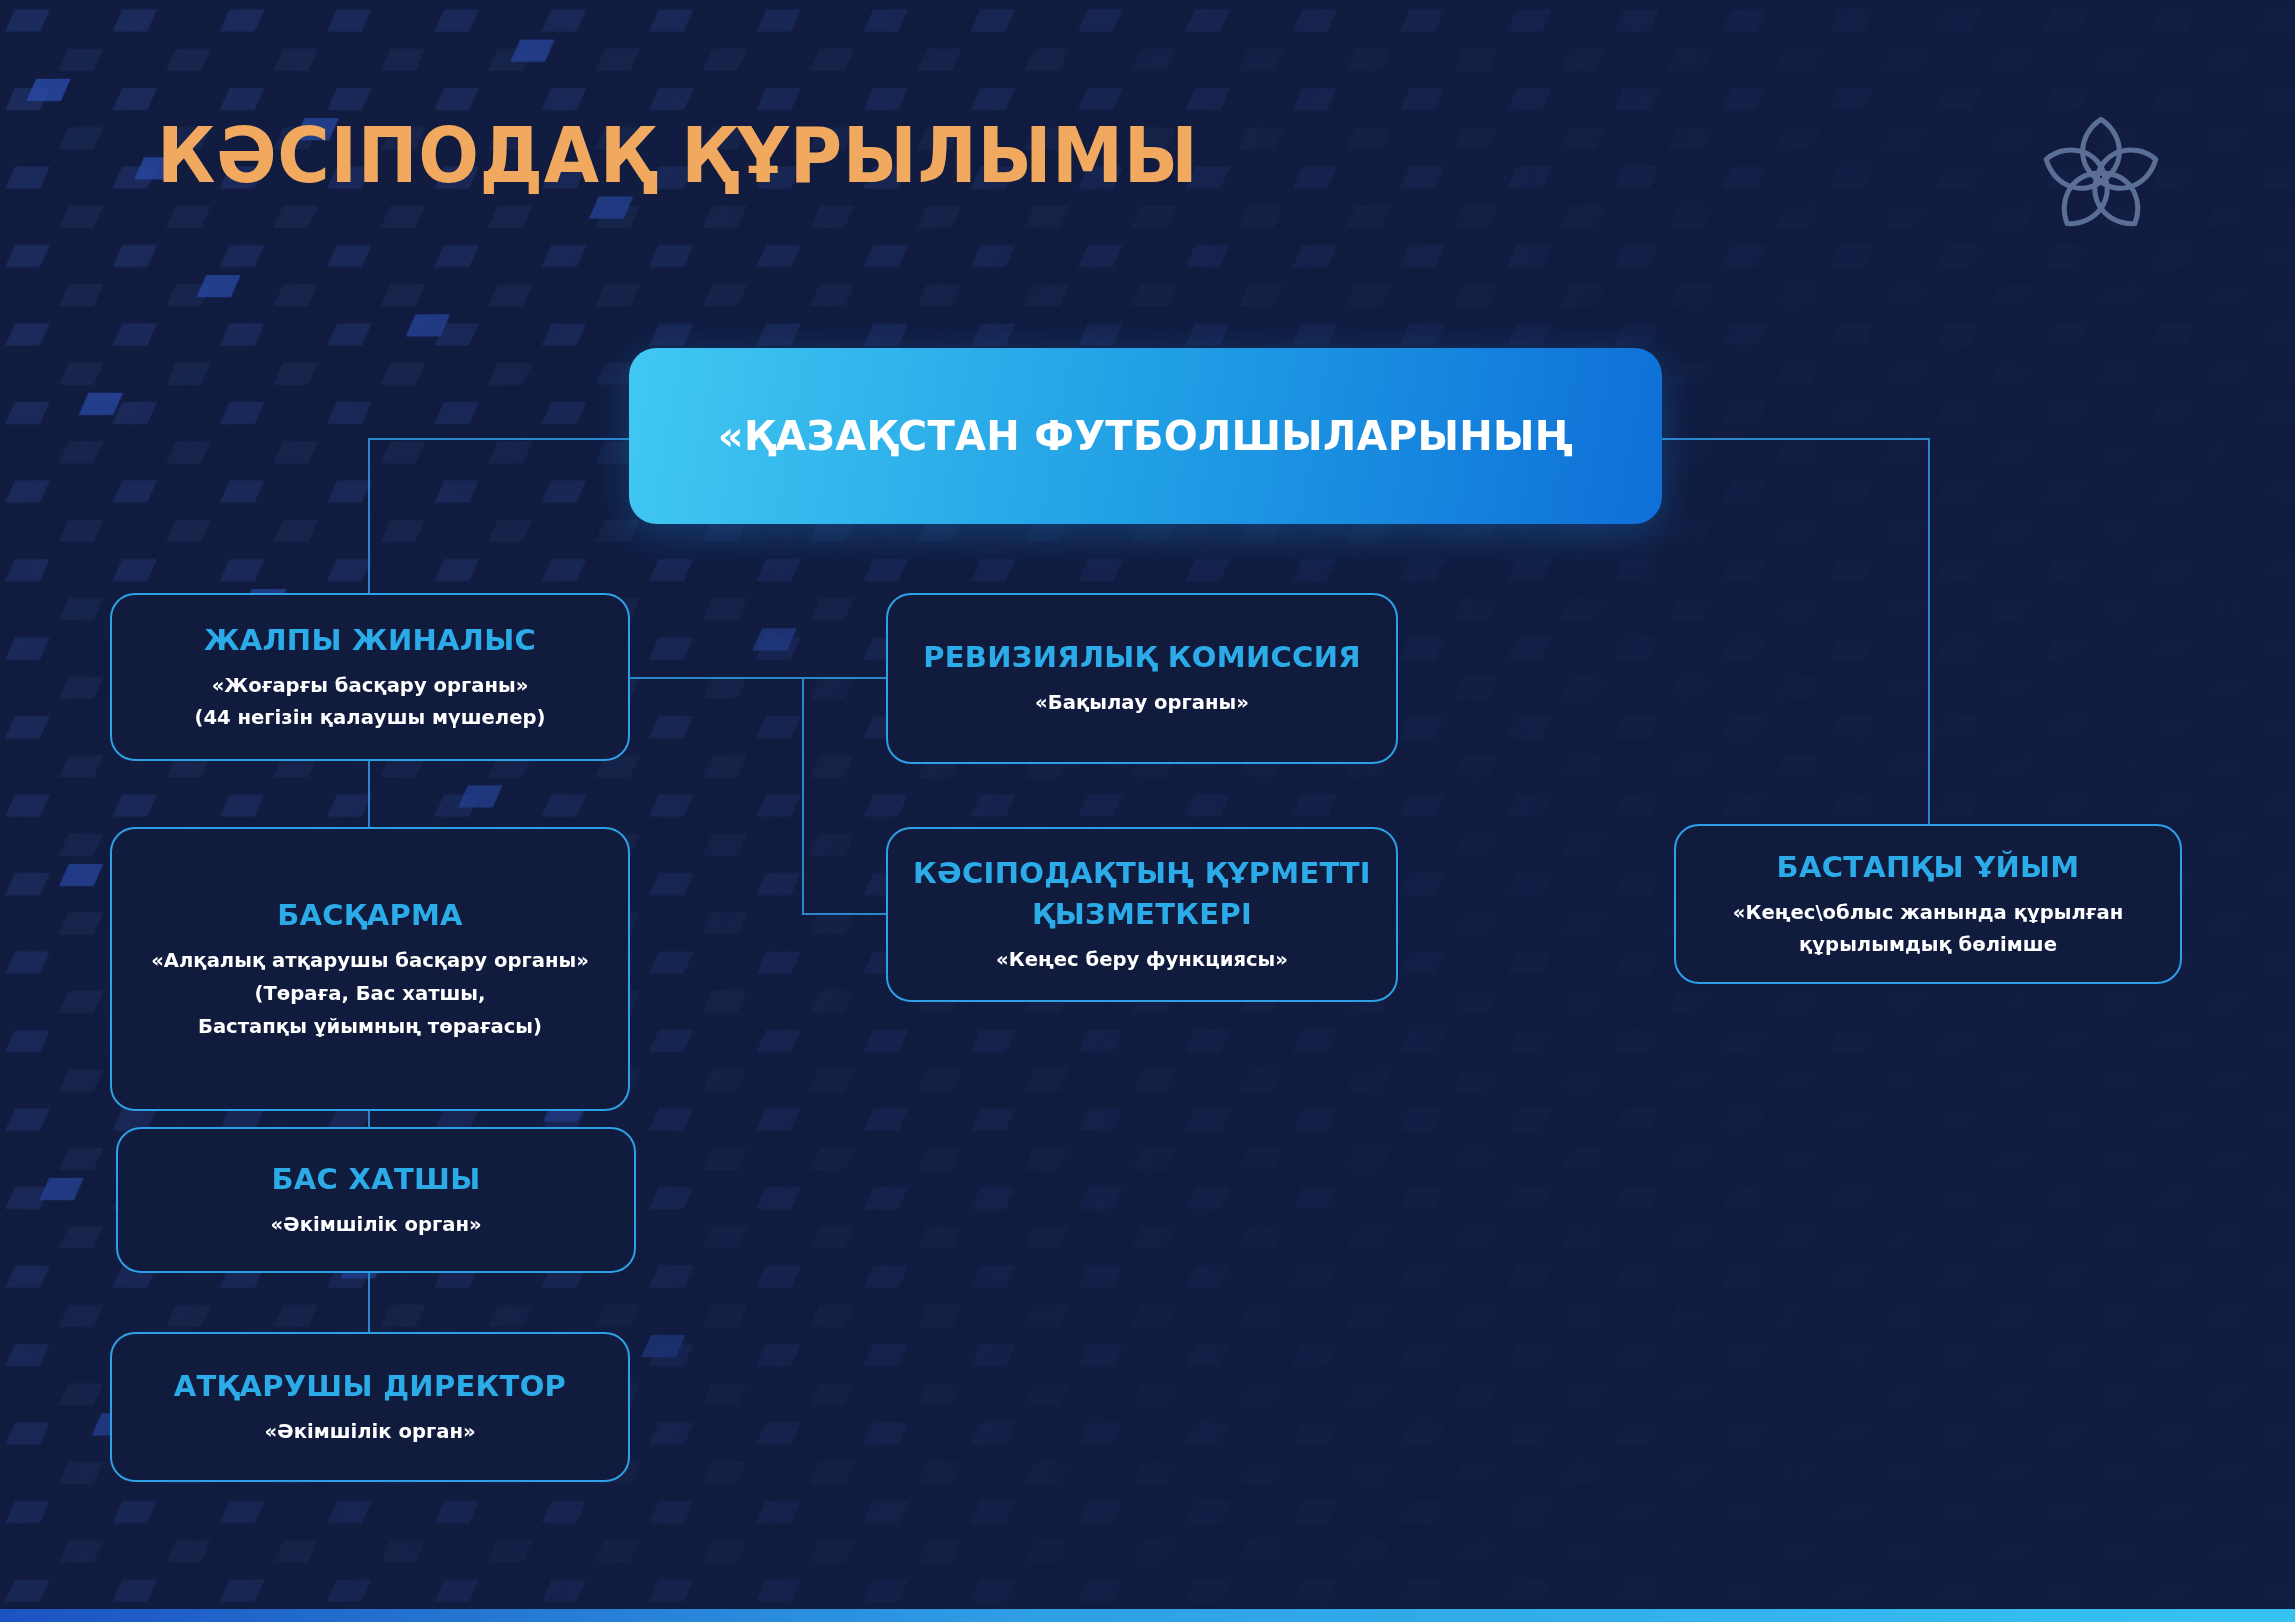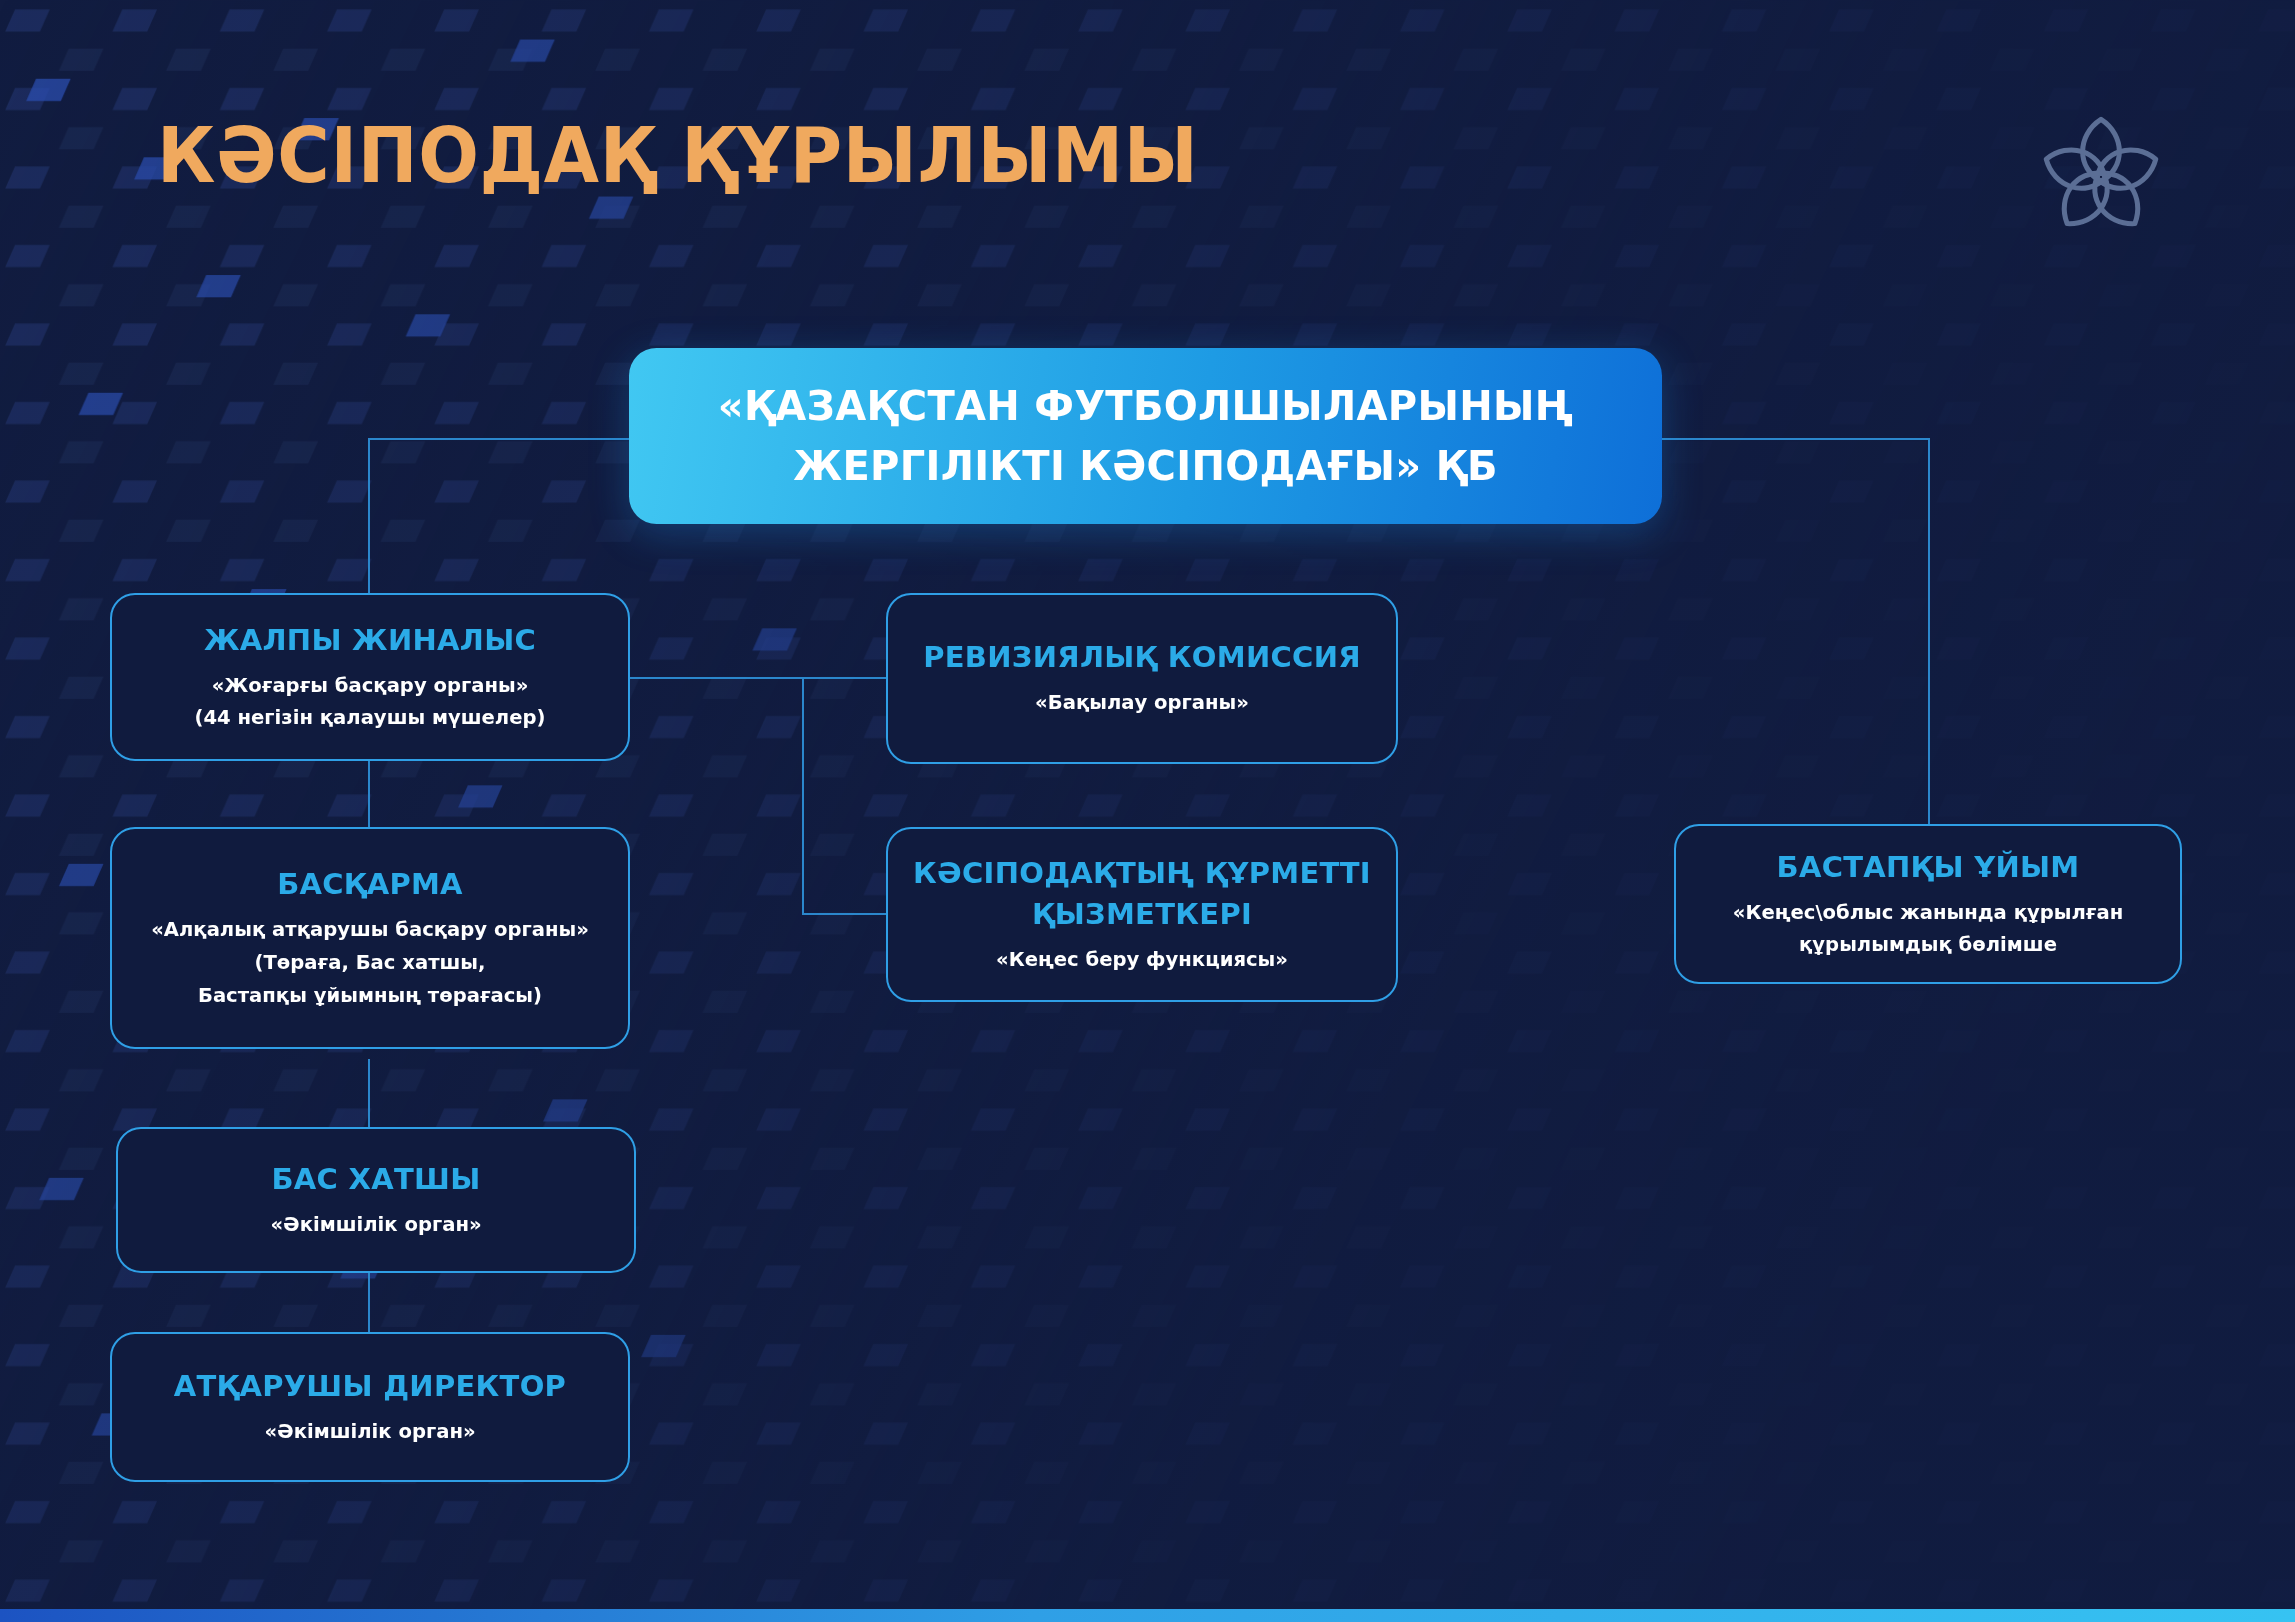--- a/index.html
+++ b/index.html
@@ -106,30 +106,29 @@
   <div class="vline" style="left:1928px;top:438px;height:387px;"></div>
   <div class="vline" style="left:368px;top:759px;height:71px;"></div>
   <div class="vline" style="left:368px;top:1059px;height:71px;"></div>
   <div class="vline" style="left:368px;top:1271px;height:61px;"></div>
   <div class="hline" style="left:629px;top:677px;width:257px;"></div>
   <div class="vline" style="left:802px;top:677px;height:238px;"></div>
   <div class="hline" style="left:802px;top:913px;width:85px;"></div>
 
   <div class="root" style="left:629px;top:348px;width:1033px;height:176px;">
     <div class="root-line">«ҚАЗАҚСТАН ФУТБОЛШЫЛАРЫНЫҢ</div>
-    <div class="root-line">ЖЕРГІЛІКТІ КӘСІПОДАҒЫ» ҚБ</div>
   </div>
 
   <div class="node" style="left:110px;top:593px;width:520px;height:168px;">
     <div class="node-title">ЖАЛПЫ ЖИНАЛЫС</div>
     <div class="node-sub">«Жоғарғы басқару органы»</div>
     <div class="node-sub">(44 негізін қалаушы мүшелер)</div>
   </div>
 
-  <div class="node" style="left:110px;top:827px;width:520px;height:222px;">
+  <div class="node" style="left:110px;top:827px;width:520px;height:284px;">
     <div class="node-title">БАСҚАРМА</div>
     <div class="node-sub">«Алқалық атқарушы басқару органы»</div>
     <div class="node-sub" style="margin-top:1px;">(Төраға, Бас хатшы,</div>
     <div class="node-sub">Бастапқы ұйымның төрағасы)</div>
   </div>
 
   <div class="node" style="left:116px;top:1127px;width:520px;height:146px;">
     <div class="node-title">БАС ХАТШЫ</div>
     <div class="node-sub">«Әкімшілік орган»</div>
   </div>

